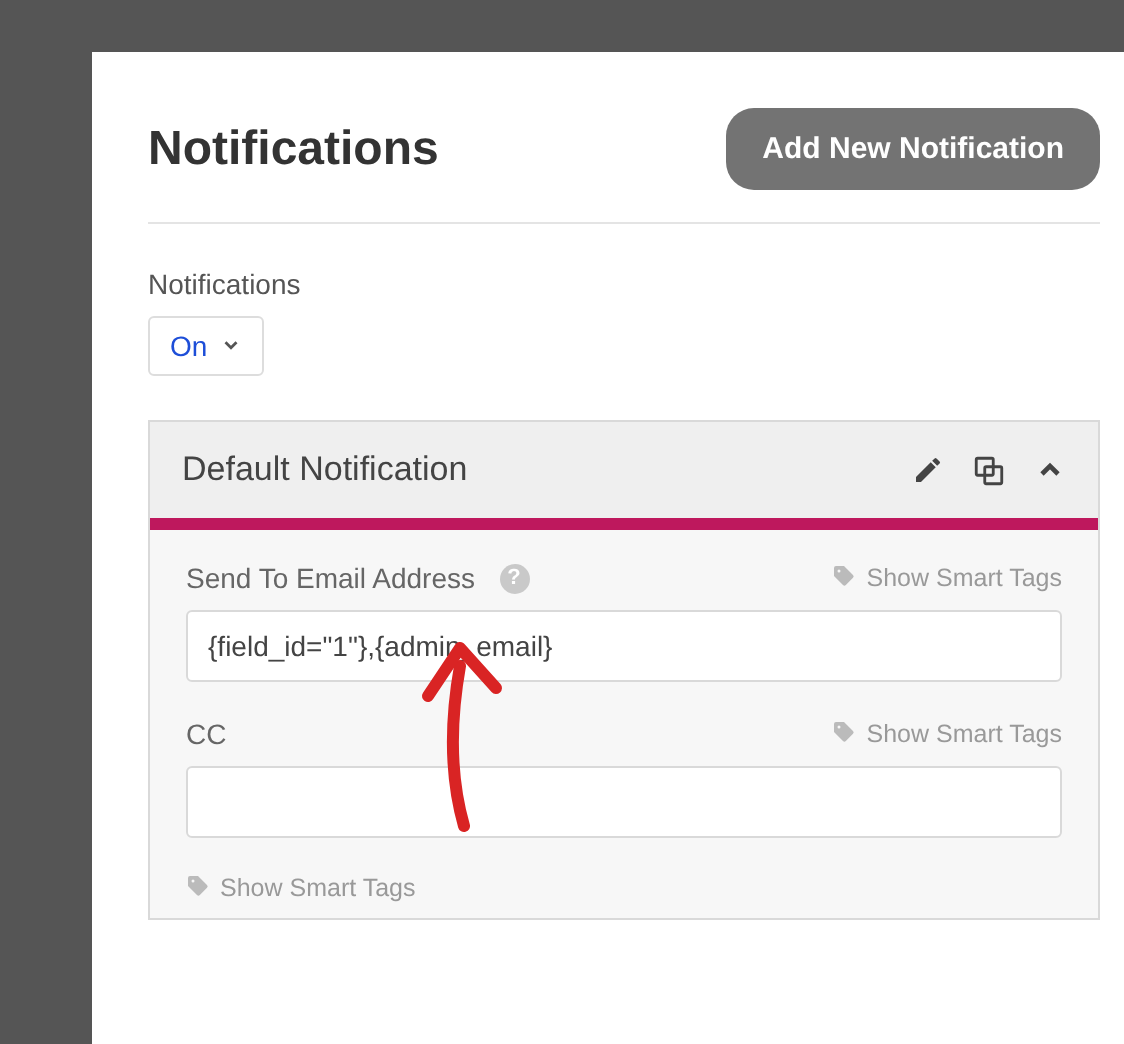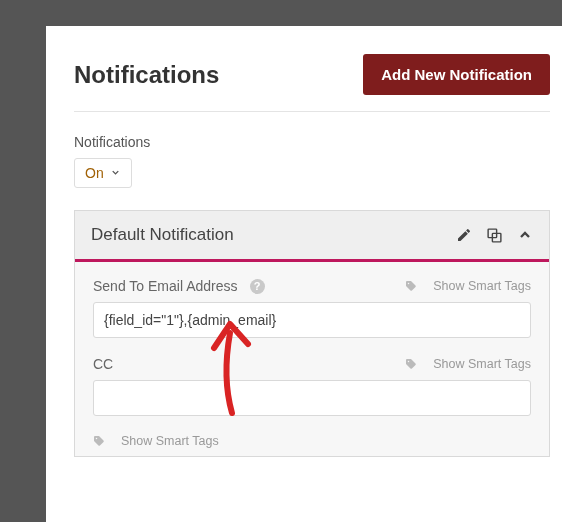--- a/index.html
+++ b/index.html
@@ -30,56 +30,56 @@
     padding-bottom: 16px;
     border-bottom: 1px solid #e4e4e4;
   }
   .page-title {
     font-size: 24px;
     font-weight: 600;
     color: #333;
     margin: 0;
   }
   .add-btn {
-    background: #7f1d1d;
+    background: #737373;
     color: #fff;
     font-size: 15px;
     font-weight: 600;
     border: none;
-    border-radius: 3px;
+    border-radius: 14px;
     padding: 12px 18px;
     cursor: pointer;
   }
   .small-label {
     font-size: 14px;
     color: #555;
     margin: 22px 0 8px 0;
   }
   .select-wrap {
     display: inline-flex;
     align-items: center;
     border: 1px solid #ddd;
     border-radius: 3px;
     padding: 6px 10px;
     font-size: 14px;
-    color: #a16207;
+    color: #1d4ed8;
     cursor: pointer;
     background: #fff;
   }
   .select-wrap .chev { margin-left: 6px; }
   .card {
     margin-top: 22px;
     border: 1px solid #d9d9d9;
     background: #f7f7f7;
   }
   .card-header {
     display: flex;
     align-items: center;
     padding: 14px 16px;
-    border-bottom: 3px solid #be185d;
+    border-bottom: 6px solid #be185d;
     background: #efefef;
   }
   .card-title {
     font-size: 17px;
     font-weight: 400;
     color: #444;
     flex: 1;
   }
   .card-actions { display: flex; gap: 14px; align-items: center; }
   .icon-btn { cursor: pointer; color: #444; display: inline-flex; }
@@ -107,22 +107,22 @@
     color: #fff;
     font-size: 11px;
     align-items: center;
     justify-content: center;
     font-weight: 700;
   }
   .smart-tags {
     font-size: 12.5px;
     color: #999;
     display: flex;
-    align-items: center;
-    gap: 16px;
+    align-items: flex-start;
+    gap: 5px;
     cursor: pointer;
   }
   .input {
     width: 100%;
     background: #fff;
     border: 1px solid #d9d9d9;
     border-radius: 3px;
     padding: 9px 10px;
     font-size: 14px;
     color: #444;

